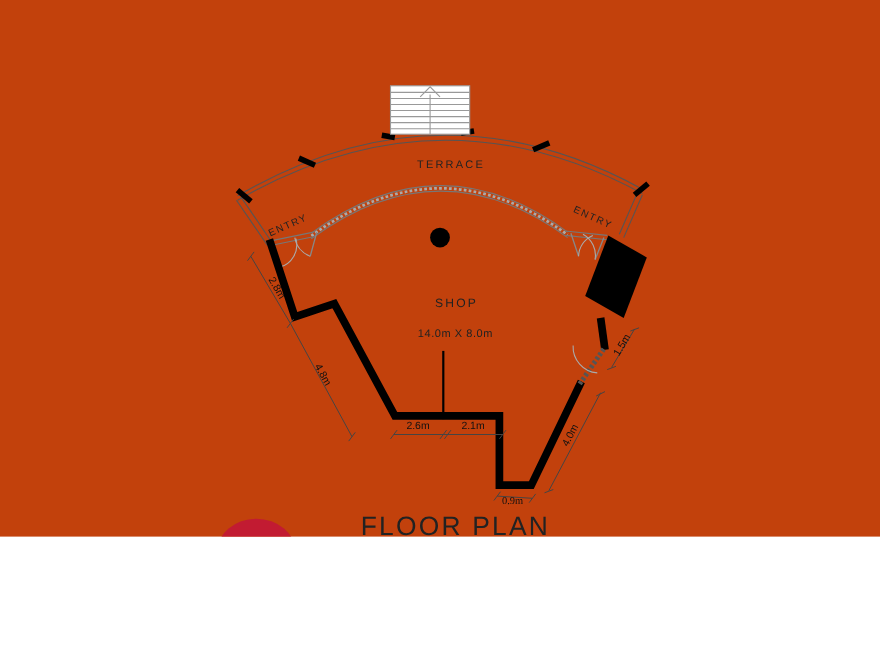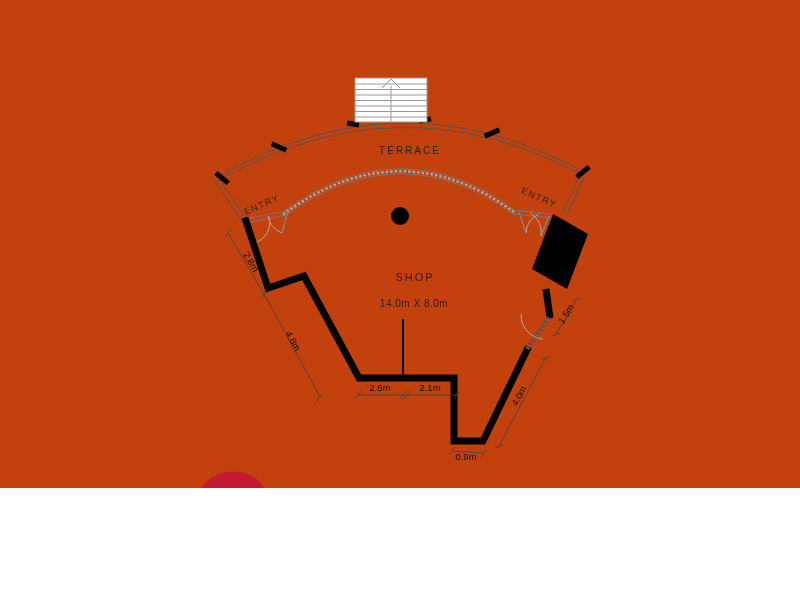--- a/index.html
+++ b/index.html
@@ -141,23 +141,24 @@
   <div class="lbl lbl-shopsize" style="left:414px;top:304px;">14.0m X 8.0m</div>
 
   <div class="lbl dim r60" style="left:251px;top:262px;">2.8m</div>
 
   <div class="lbl dim r61" style="left:293px;top:341px;">4.8m</div>
 
   <div class="lbl dim" style="left:380px;top:388px;">2.6m</div>
 
   <div class="lbl dim" style="left:430px;top:388px;">2.1m</div>
 
-  <div class="lbl dim" style="left:466px;top:457px;">0.9m</div>
+  <div class="lbl dim" style="left:466px;top:457px;font-family:Liberation Serif, serif;">0.9m</div>
 
   <div class="lbl dim rm62" style="left:519px;top:396px;">4.0m</div>
 
   <div class="lbl dim rm59" style="left:566px;top:314px;">1.5m</div>
 
+  <div class="lbl lbl-title" style="left:414px;top:479px;">FLOOR PLAN</div>
 
 
   <div class="lbl lbl-logo" style="left:233px;top:503px;text-align:right;">R&amp;W</div>
 
 </div>
 
 </body></html>

